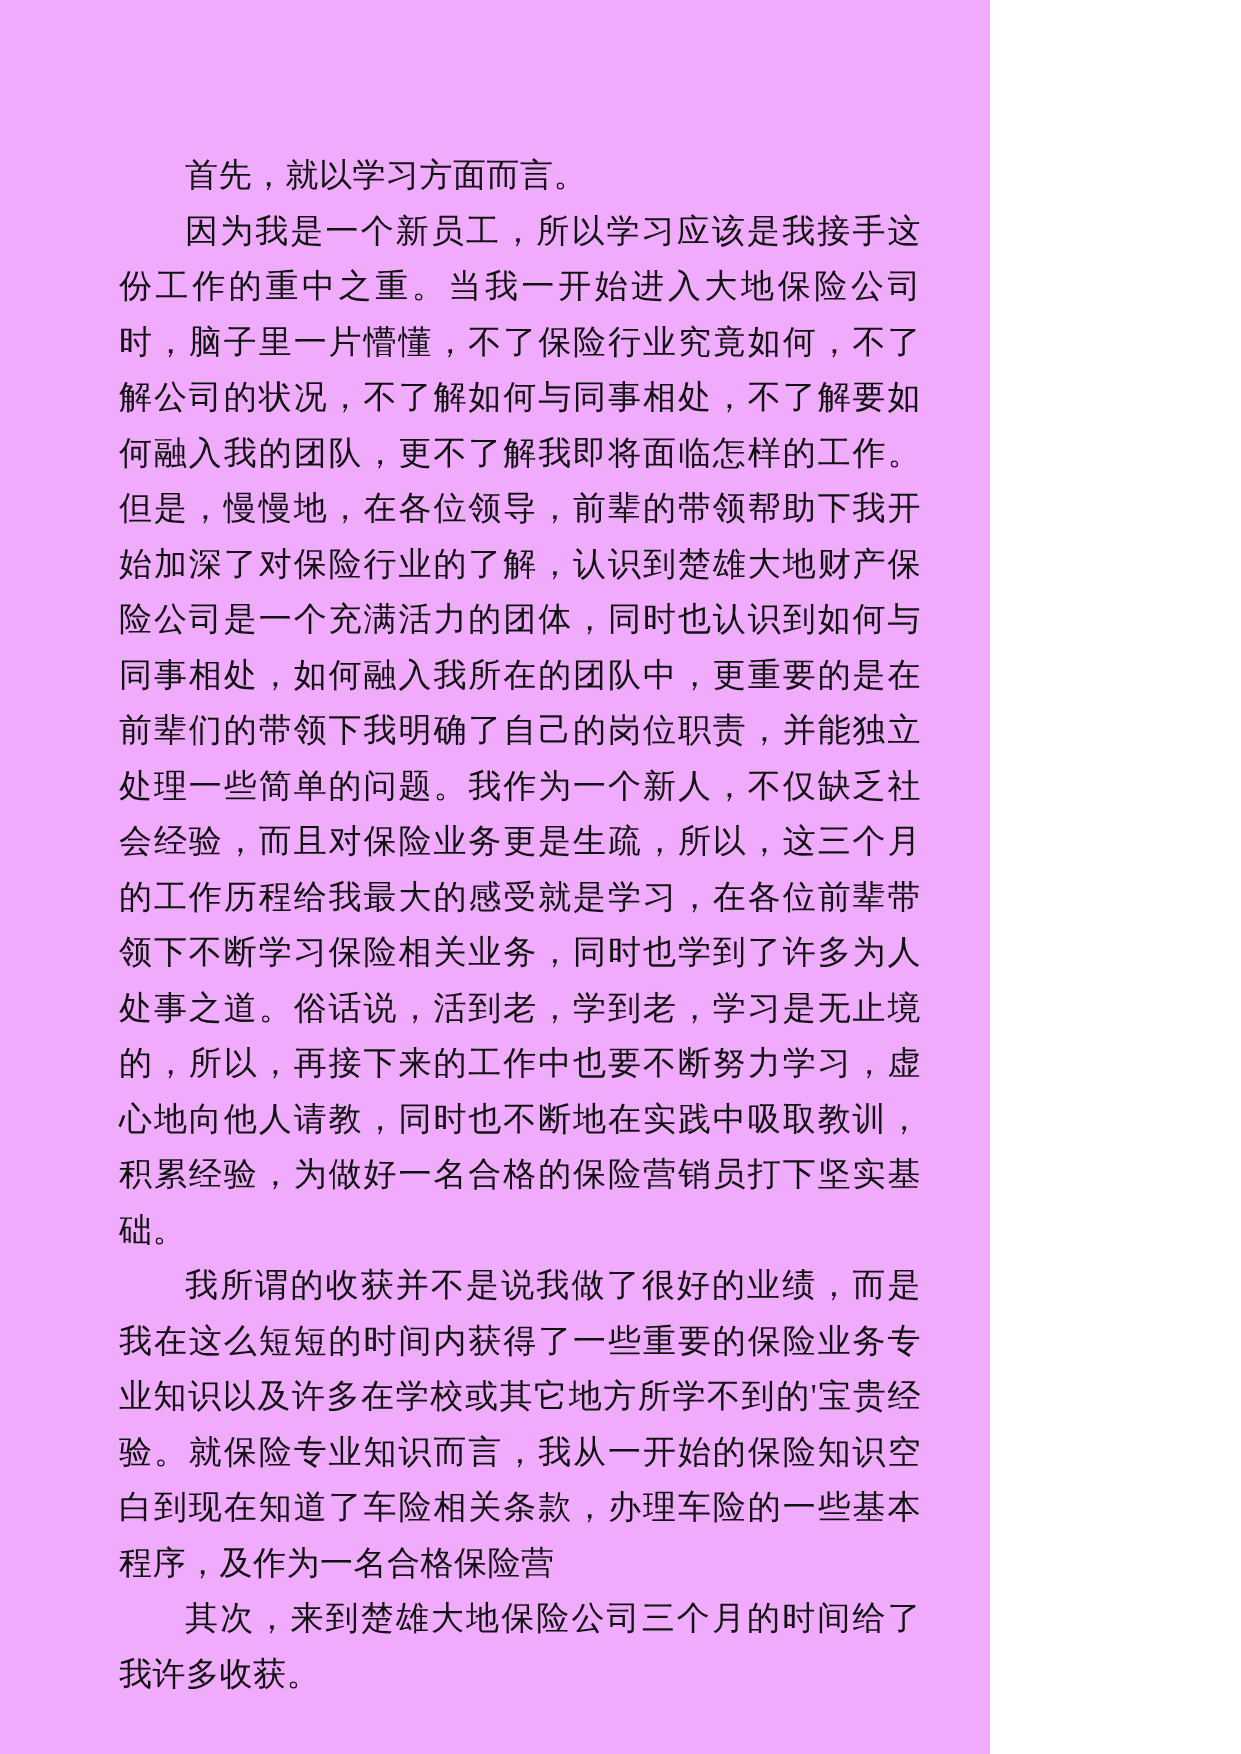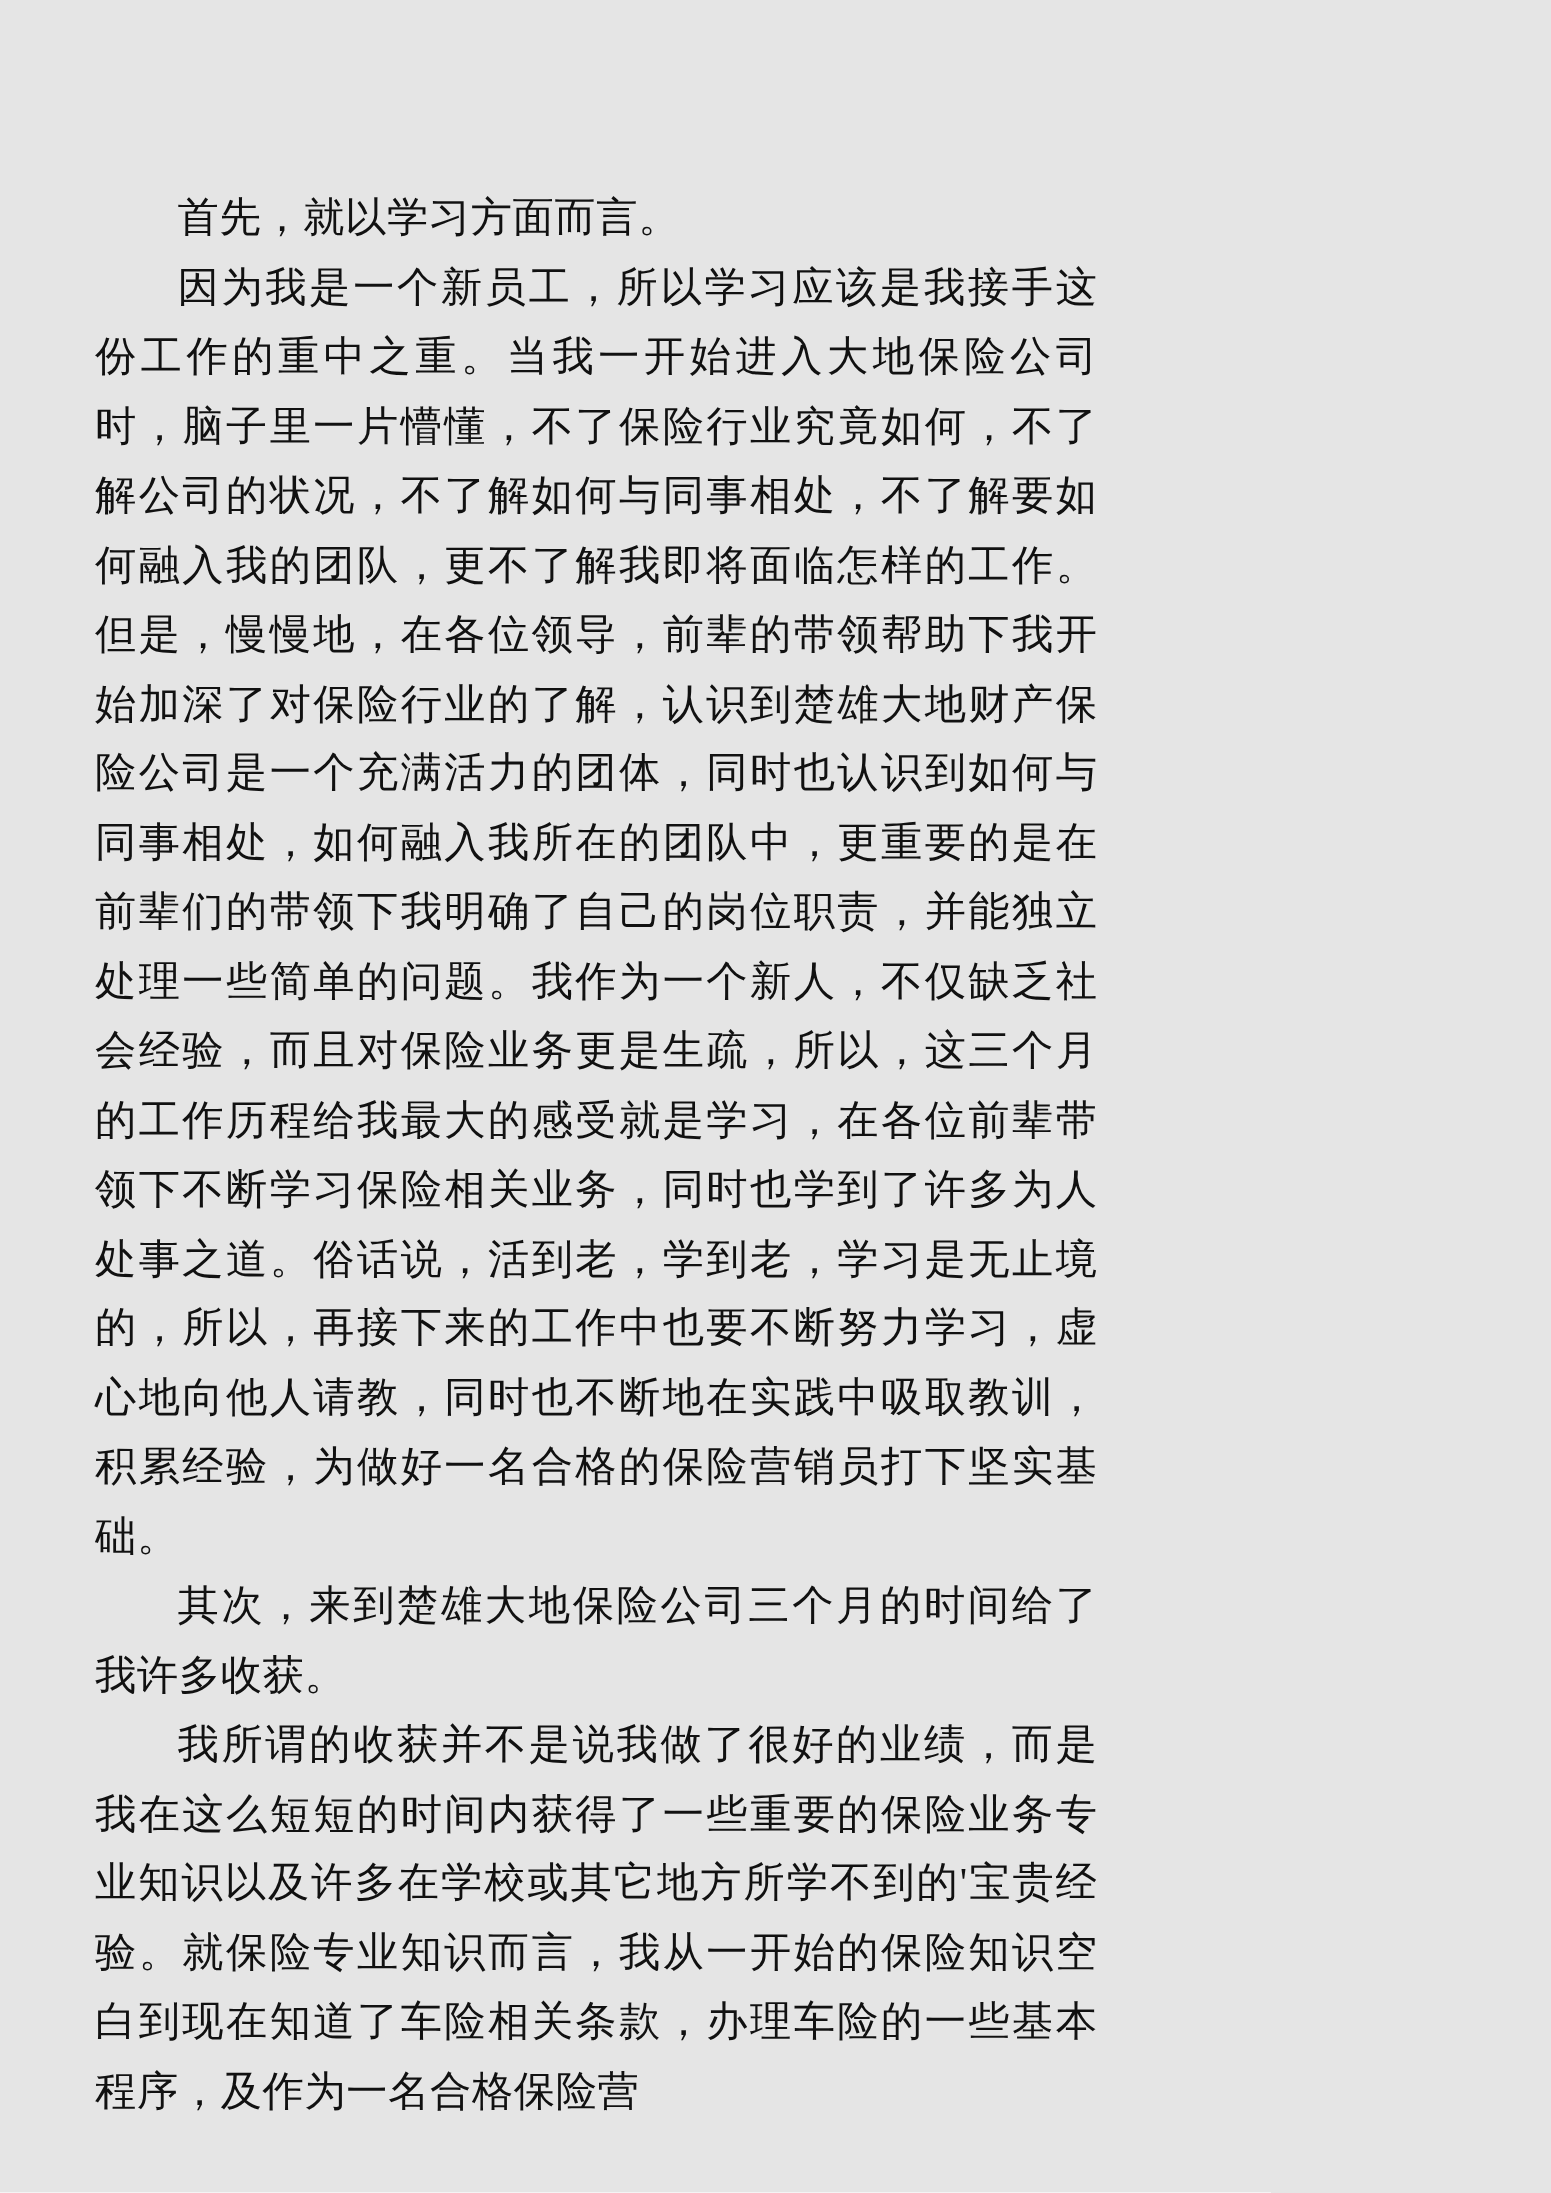--- a/index.html
+++ b/index.html
@@ -11,25 +11,25 @@
     width: 1241px;
     height: 1754px;
     position: relative;
     font-family: "Liberation Serif", "DejaVu Serif", serif;
     overflow: hidden;
   }
   .doc-page {
     position: absolute;
     left: 0;
     top: 0;
-    width: 1241px;
+    width: 990px;
     height: 1754px;
-    background: #e5e5e5;
+    background: #f0abfc;
     box-sizing: border-box;
-    padding: 148px 275px 0 76px;
+    padding: 148px 275px 0 119px;
   }
   .doc-body {
     width: 802px;
     color: #111111;
     font-size: 33px;
     line-height: 55.5px;
   }
   .doc-body p {
     margin: 0;
     text-indent: 2em;
@@ -38,16 +38,16 @@
     letter-spacing: 0.5px;
   }
 </style>
 </head>
 <body>
 
 <div class="doc-page">
   <div class="doc-body">
     <p>首先，就以学习方面而言。</p>
     <p>因为我是一个新员工，所以学习应该是我接手这份工作的重中之重。当我一开始进入大地保险公司时，脑子里一片懵懂，不了保险行业究竟如何，不了解公司的状况，不了解如何与同事相处，不了解要如何融入我的团队，更不了解我即将面临怎样的工作。但是，慢慢地，在各位领导，前辈的带领帮助下我开始加深了对保险行业的了解，认识到楚雄大地财产保险公司是一个充满活力的团体，同时也认识到如何与同事相处，如何融入我所在的团队中，更重要的是在前辈们的带领下我明确了自己的岗位职责，并能独立处理一些简单的问题。我作为一个新人，不仅缺乏社会经验，而且对保险业务更是生疏，所以，这三个月的工作历程给我最大的感受就是学习，在各位前辈带领下不断学习保险相关业务，同时也学到了许多为人处事之道。俗话说，活到老，学到老，学习是无止境的，所以，再接下来的工作中也要不断努力学习，虚心地向他人请教，同时也不断地在实践中吸取教训，积累经验，为做好一名合格的保险营销员打下坚实基础。</p>
+    <p>我所谓的收获并不是说我做了很好的业绩，而是我在这么短短的时间内获得了一些重要的保险业务专业知识以及许多在学校或其它地方所学不到的'宝贵经验。就保险专业知识而言，我从一开始的保险知识空白到现在知道了车险相关条款，办理车险的一些基本程序，及作为一名合格保险营</p>
     <p>其次，来到楚雄大地保险公司三个月的时间给了我许多收获。</p>
-    <p>我所谓的收获并不是说我做了很好的业绩，而是我在这么短短的时间内获得了一些重要的保险业务专业知识以及许多在学校或其它地方所学不到的'宝贵经验。就保险专业知识而言，我从一开始的保险知识空白到现在知道了车险相关条款，办理车险的一些基本程序，及作为一名合格保险营</p>
   </div>
 </div>
 
 </body></html>

